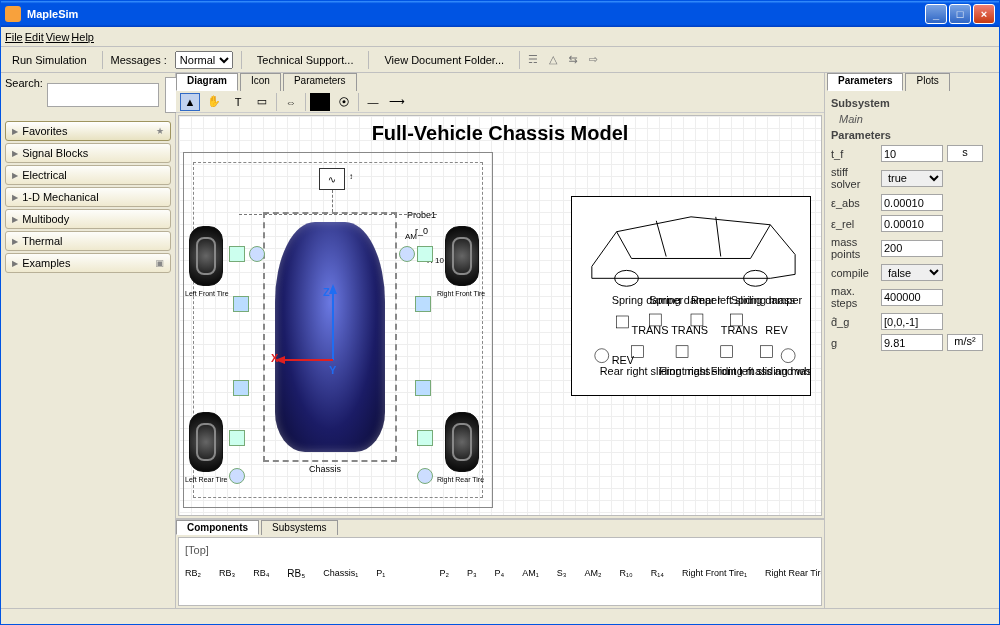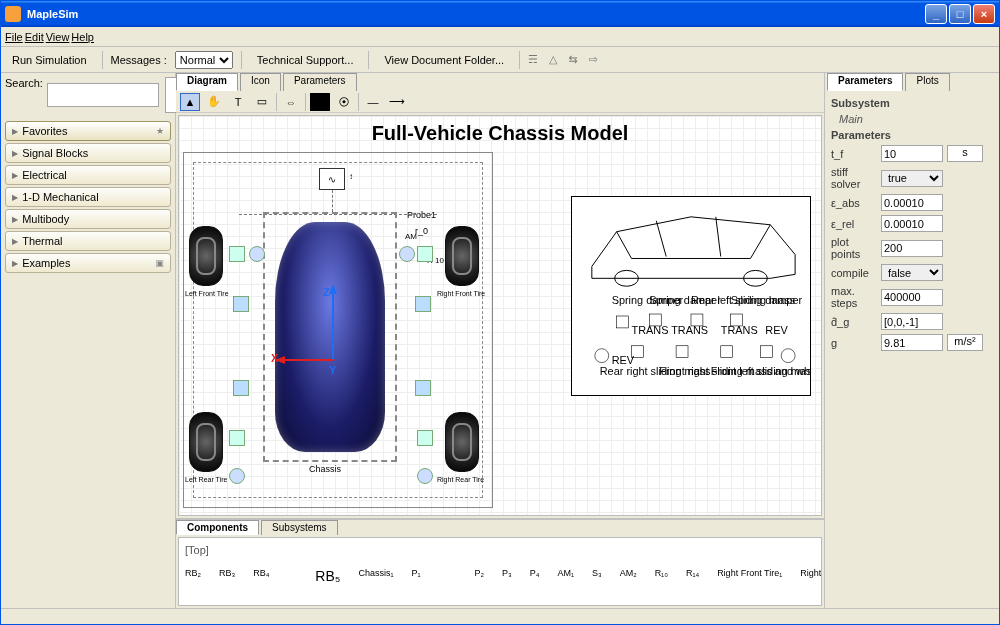--- a/index.html
+++ b/index.html
@@ -275,21 +275,21 @@
         <div class="bottabs">
           <div class="tab active">Components</div>
           <div class="tab">Subsystems</div>
         </div>
         <div class="hierarchy">
           <div class="hier-top">[Top]</div>
           <div class="hier-line" id="hier-line">
               <span style="font-size: 9px;">RB₂</span>
               <span style="font-size: 9px;">RB₃</span>
               <span style="font-size: 9px;">RB₄</span>
-              <span style="font-size: 14px; margin-left: 28px;">RB₅</span>
+              <span style="font-size: 10px;">RB₅</span>
               <span style="font-size: 9px;">Chassis₁</span>
               <span style="font-size: 9px;">P₁</span>
               <span style="font-size: 9px; padding-left: 36px;">P₂</span>
               <span style="font-size: 9px;">P₃</span>
               <span style="font-size: 9px;">P₄</span>
               <span style="font-size: 9px;">AM₁</span>
               <span style="font-size: 9px;">S₃</span>
               <span style="font-size: 9px;">AM₂</span>
               <span style="font-size: 9px;">R₁₀</span>
               <span style="font-size: 9px;">R₁₄</span>
@@ -326,21 +326,21 @@
             <label>ε_abs</label>
           <input value="0.00010" style="">
           </div>
 
         <div class="prow">
             <label>ε_rel</label>
           <input value="0.00010" style="">
           </div>
 
         <div class="prow">
-            <label>plot points</label>
+            <label>mass points</label>
           <input value="200" style="">
           </div>
 
         <div class="prow">
             <label>compile</label>
           <select><option>false</option></select>
           </div>
 
         <div class="prow">
             <label>max. steps</label>

